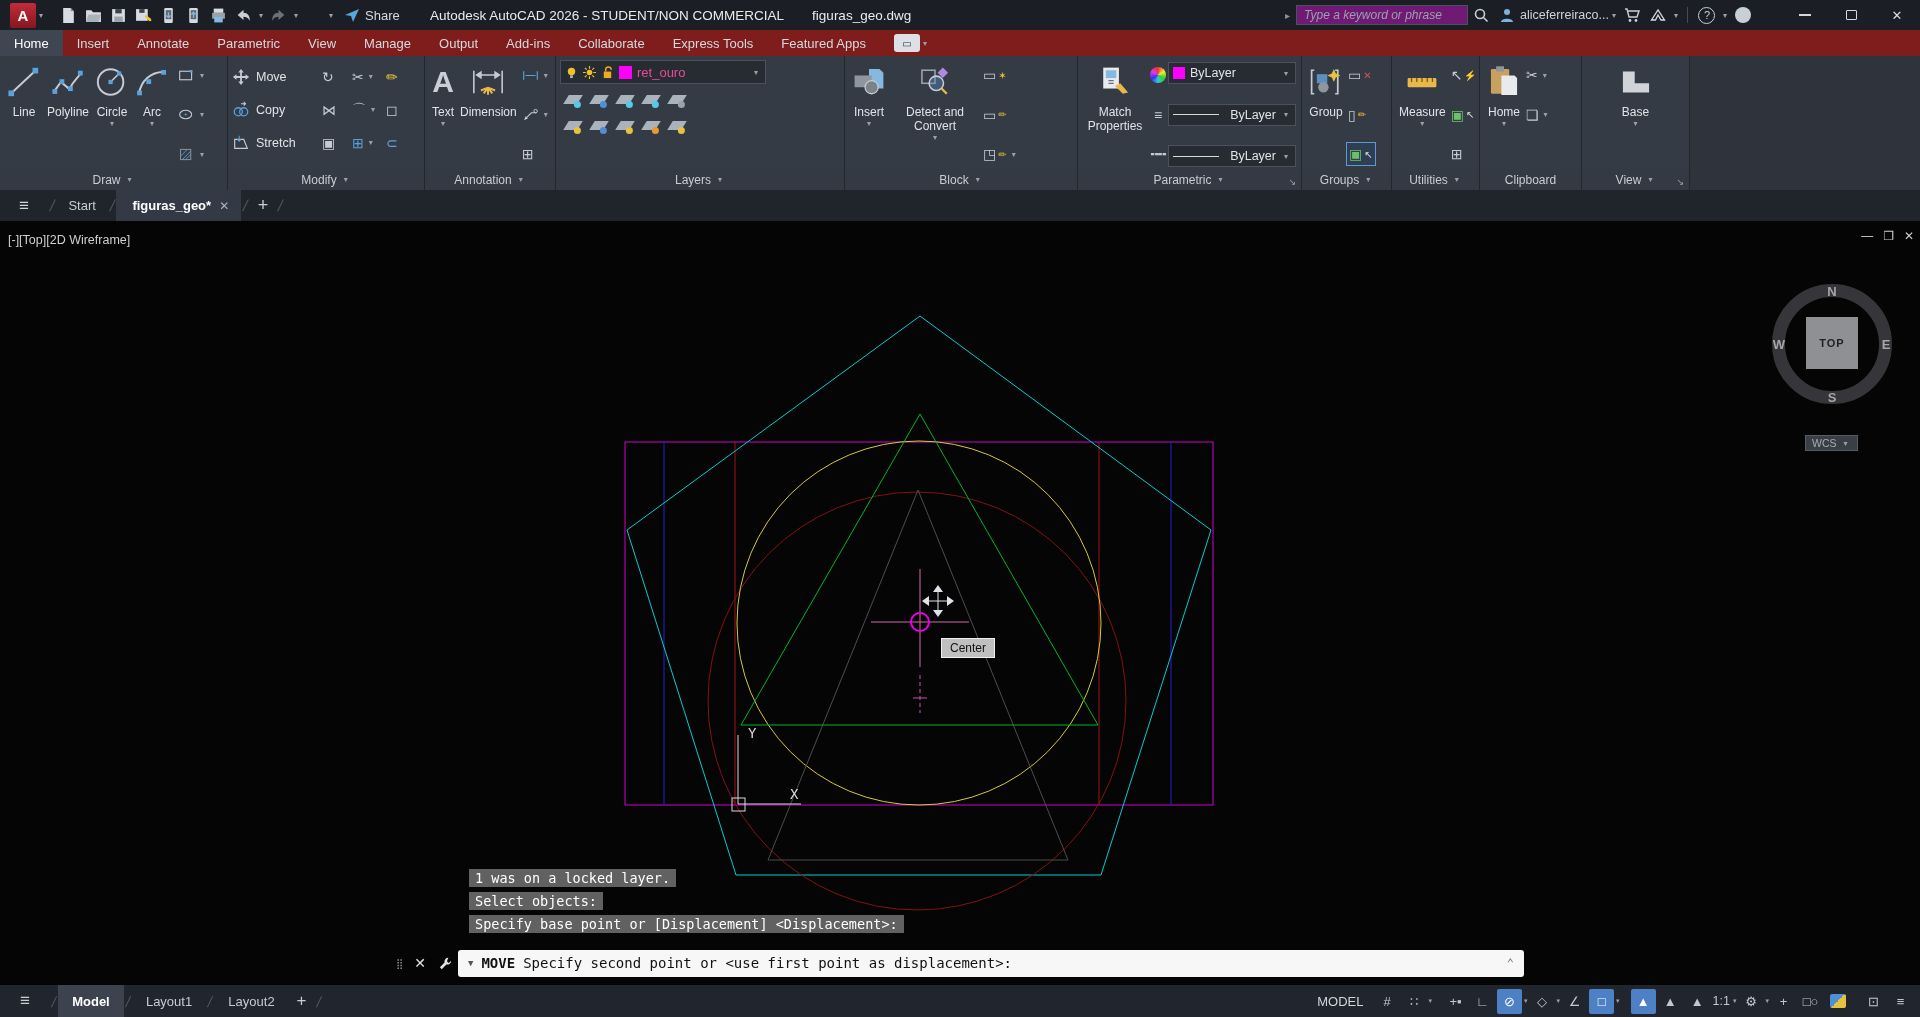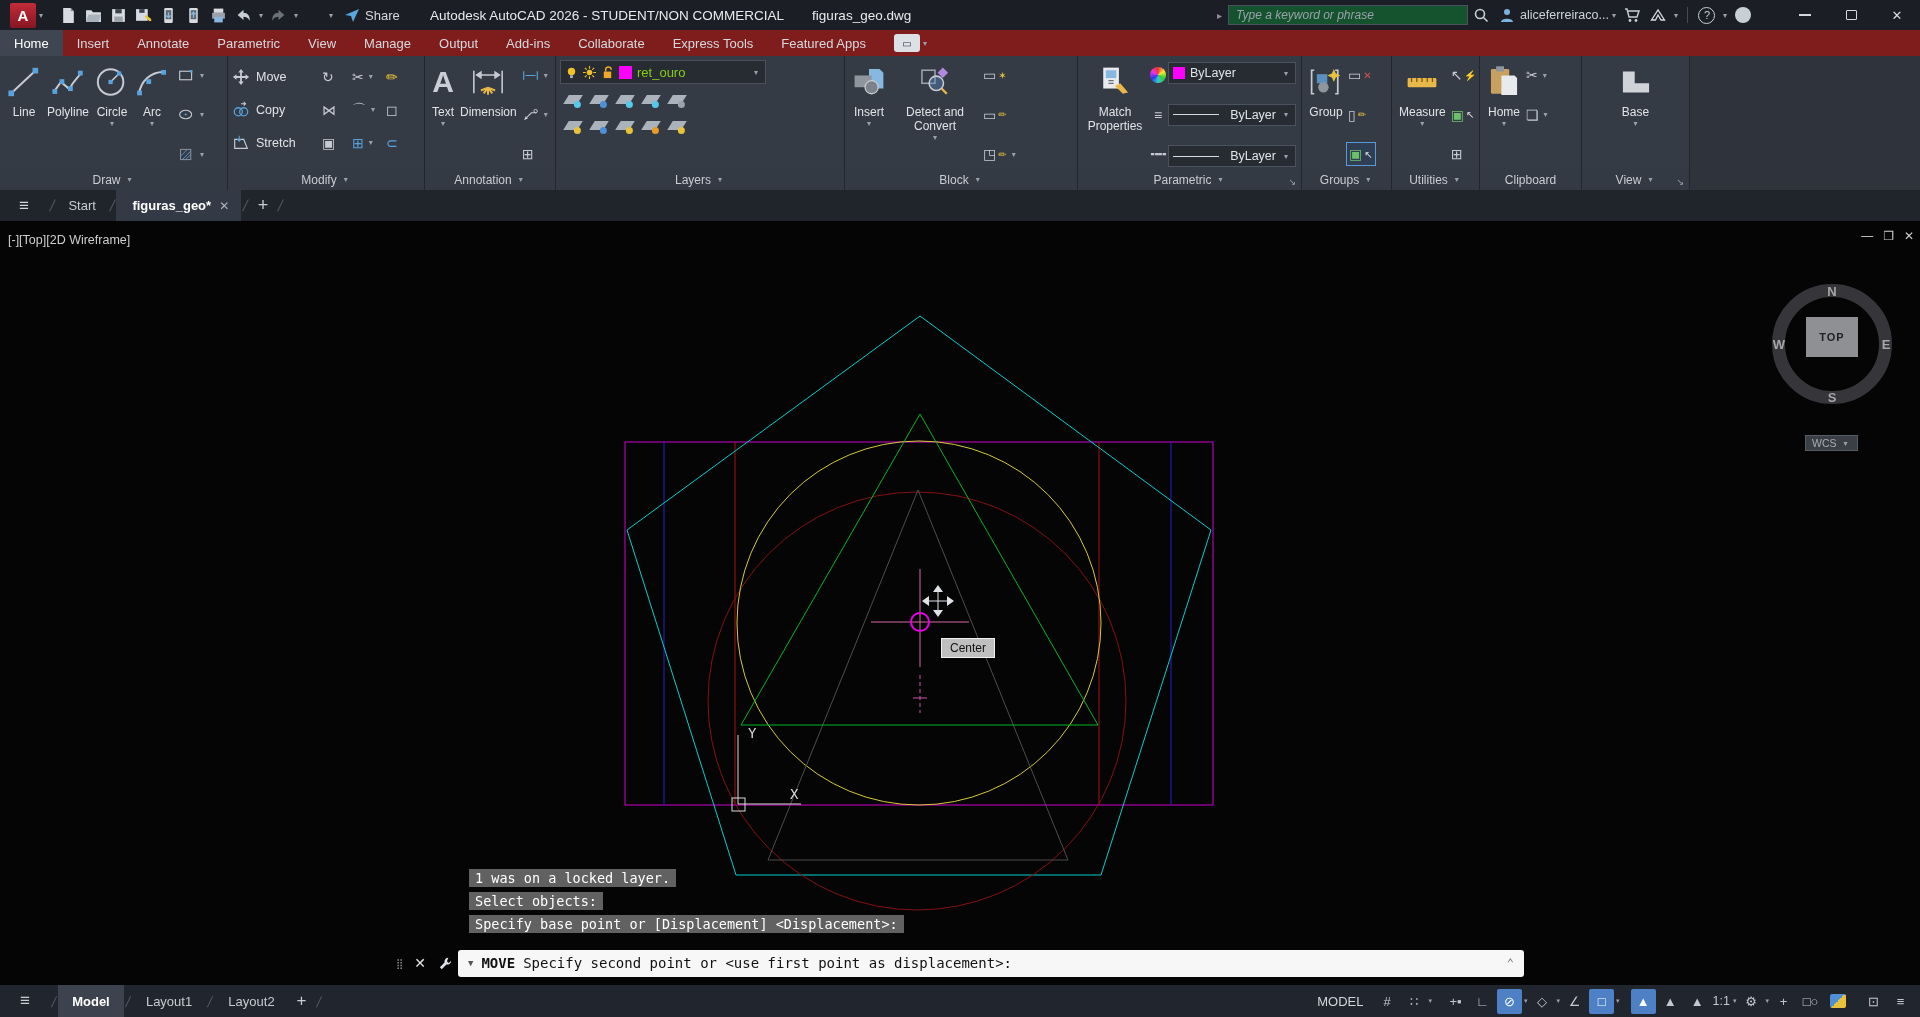--- a/index.html
+++ b/index.html
@@ -11,21 +11,21 @@
   .alogo { width:26px; height:25px; margin-left:10px; background:linear-gradient(#c32b39,#871622); color:#fff; font-weight:bold; font-size:15px; display:flex; align-items:center; justify-content:center; border-radius:2px; }
   .caret { font-size:8px; color:#9aa1ab; margin:0 3px; }
   .qat { display:flex; align-items:center; margin-left:10px; }
   .qbtn { width:25px; height:24px; display:flex; align-items:center; justify-content:center; }
   .qbtn svg { width:17px; height:17px; }
   .share { display:flex; align-items:center; margin-left:8px; color:#d5d9de; font-size:13px; }
   .share svg { width:16px; height:16px; margin-right:5px; }
   .title-text { position:absolute; left:430px; top:0; height:30px; display:flex; align-items:center; color:#e9eaec; font-size:13.5px; }
   .doc-name { margin-left:28px; }
   .tb-right { position:absolute; right:0; top:0; height:30px; display:flex; align-items:center; }
-  .searchbox { width:240px; height:20px; background:#14532d; border:1px solid #4a525e; color:#9aa2ad; font-style:italic; font-size:12px; display:flex; align-items:center; padding-left:7px; }
+  .searchbox { width:172px; height:20px; background:#701a75; border:1px solid #4a525e; color:#9aa2ad; font-style:italic; font-size:12px; display:flex; align-items:center; padding-left:7px; }
   .tb-ic { width:26px; height:26px; display:flex; align-items:center; justify-content:center; }
   .tb-ic svg { width:16px; height:16px; }
   .username { color:#ced3d9; font-size:12.5px; max-width:110px; white-space:nowrap; }
   .tb-sep { width:1px; height:16px; background:#444b55; margin:0 6px; }
   .helpq { width:17px; height:17px; border-radius:50%; border:1.5px solid #c9cfd7; color:#c9cfd7; font-size:11px; display:flex; align-items:center; justify-content:center; }
   .fbk { width:16px; height:16px; border-radius:50%; background:#c9cfd7; }
   .winbtns { display:flex; margin-left:26px; }
   .winbtn { width:46px; height:30px; display:flex; align-items:center; justify-content:center; color:#d5d9de; }
   .min-g { width:12px; height:2px; background:#d5d9de; }
   .max-g { width:11px; height:10px; border:1.5px solid #d5d9de; border-radius:1px; }
@@ -48,21 +48,21 @@
   .bigbtn .icon32 svg { width:34px; height:34px; }
   .biglabel { font-size:12px; margin-top:3px; text-align:center; line-height:14px; }
   .minicol { display:flex; flex-direction:column; justify-content:space-between; padding:3px 0; }
   .mb { height:24px; display:flex; align-items:center; color:#c6cbd3; font-size:14px; gap:2px; padding:0 2px; }
   .mb svg { width:17px; height:17px; }
   .g { color:#c6cbd3; }
   .modgrid { display:grid; grid-template-columns:88px 30px 34px 30px; grid-auto-rows:33px; align-items:center; }
   .modrow { display:flex; align-items:center; gap:6px; color:#dfe3e8; font-size:12.5px; }
   .modrow svg { width:18px; height:18px; }
   .layer-combo { width:206px; height:24px; background:#272c33; border:1px solid #4a525e; display:flex; align-items:center; padding:0 4px; gap:5px; }
-  .layer-combo .val { color:#84cc16; font-size:13px; flex:1; }
+  .layer-combo .val { color:#ec4899; font-size:13px; flex:1; }
   .swatch { width:13px; height:13px; background:#ff00ff; }
   .lyr-grid { display:grid; grid-template-columns:repeat(5,26px); grid-auto-rows:26px; margin-top:3px; }
   .lyr { position:relative; width:17px; height:9px; background:#aab2bc; transform:skewX(-32deg); margin:6px 4px; }
   .lyr i { position:absolute; right:-4px; bottom:-4px; width:7px; height:7px; border-radius:50%; transform:skewX(32deg); }
   .prop-combos { display:flex; flex-direction:column; justify-content:space-between; padding:2px 0; }
   .pcombo { width:128px; height:22px; background:#272c33; border:1px solid #4a525e; display:flex; align-items:center; padding:0 4px; gap:5px; color:#dfe3e8; font-size:12.5px; }
   .pline { flex-grow:0; width:46px; height:0; border-top:1.5px solid #d5d9de; }
   .mini-swatch { width:12px; height:12px; background:#ff00ff; }
   .colorwheel { width:16px; height:16px; border-radius:50%; background:conic-gradient(#e33,#ee3,#3c3,#3cc,#33e,#e3e,#e33); }
   .hl-box { border:1px solid #5a9ad6; background:#2f3e52; }
@@ -77,21 +77,21 @@
   .ft-plus { color:#c8cdd3; font-size:18px; margin:0 8px; }
 
   
   .canvas { position:absolute; left:0; top:221px; width:1920px; height:764px; background:#050505; overflow:hidden; }
   .vp-label { position:absolute; left:8px; top:12px; color:#cfcfcf; font-size:12.5px; }
   .vp-winbtns { position:absolute; right:6px; top:8px; color:#cfcfcf; font-size:12px; display:flex; gap:10px; }
   #draw-svg { position:absolute; left:0; top:0; }
   #draw-svg text { font-family:"DejaVu Sans Mono", monospace; font-size:14px; }
   .vc-ring { position:absolute; left:1772px; top:63px; width:120px; height:120px; border:13px solid #36363a; border-radius:50%; }
   .vc-letter { position:absolute; color:#a6a6a6; font-size:13px; font-weight:bold; transform:translate(-50%,-50%); }
-  .vc-top { position:absolute; left:1806px; top:96px; width:52px; height:40px; background:#8e9093; color:#222; font-size:11px; font-weight:bold; display:flex; align-items:center; justify-content:center; letter-spacing:1px; }
+  .vc-top { position:absolute; left:1806px; top:96px; width:52px; height:52px; background:#8e9093; color:#222; font-size:11px; font-weight:bold; display:flex; align-items:center; justify-content:center; letter-spacing:1px; }
   .vc-wcs { position:absolute; left:1805px; top:214px; background:#3a3f46; border:1px solid #565c64; color:#a8adb4; font-size:10.5px; padding:1px 6px; display:flex; align-items:center; gap:4px; }
   .tooltip { position:absolute; left:941px; top:417px; background:#bfbfbf; border:1px solid #f0f0f0; color:#111; font-size:12px; padding:2px 8px; }
   .messages { position:absolute; left:469px; top:648px; font-family:"DejaVu Sans Mono", monospace; font-size:13.5px; }
   .msg { background:rgba(110,110,110,0.88); color:#fff; padding:1px 6px; margin-bottom:5px; width:fit-content; }
   .cmdbar { position:absolute; left:396px; top:727px; height:30px; display:flex; align-items:center; }
   .cmd-grip { color:#8a8f96; font-size:10px; letter-spacing:-1px; width:12px; line-height:5px; }
   .cmd-x { color:#e3e3e3; font-size:14px; width:24px; text-align:center; }
   .cmd-wrench { width:26px; display:flex; justify-content:center; }
   .cmd-wrench svg { width:15px; height:15px; }
   .cmd-white { width:1066px; height:27px; background:#f7f7f7; border-radius:3px; display:flex; align-items:center; font-family:"DejaVu Sans Mono", monospace; font-size:14px; color:#111; padding:0 10px; }

